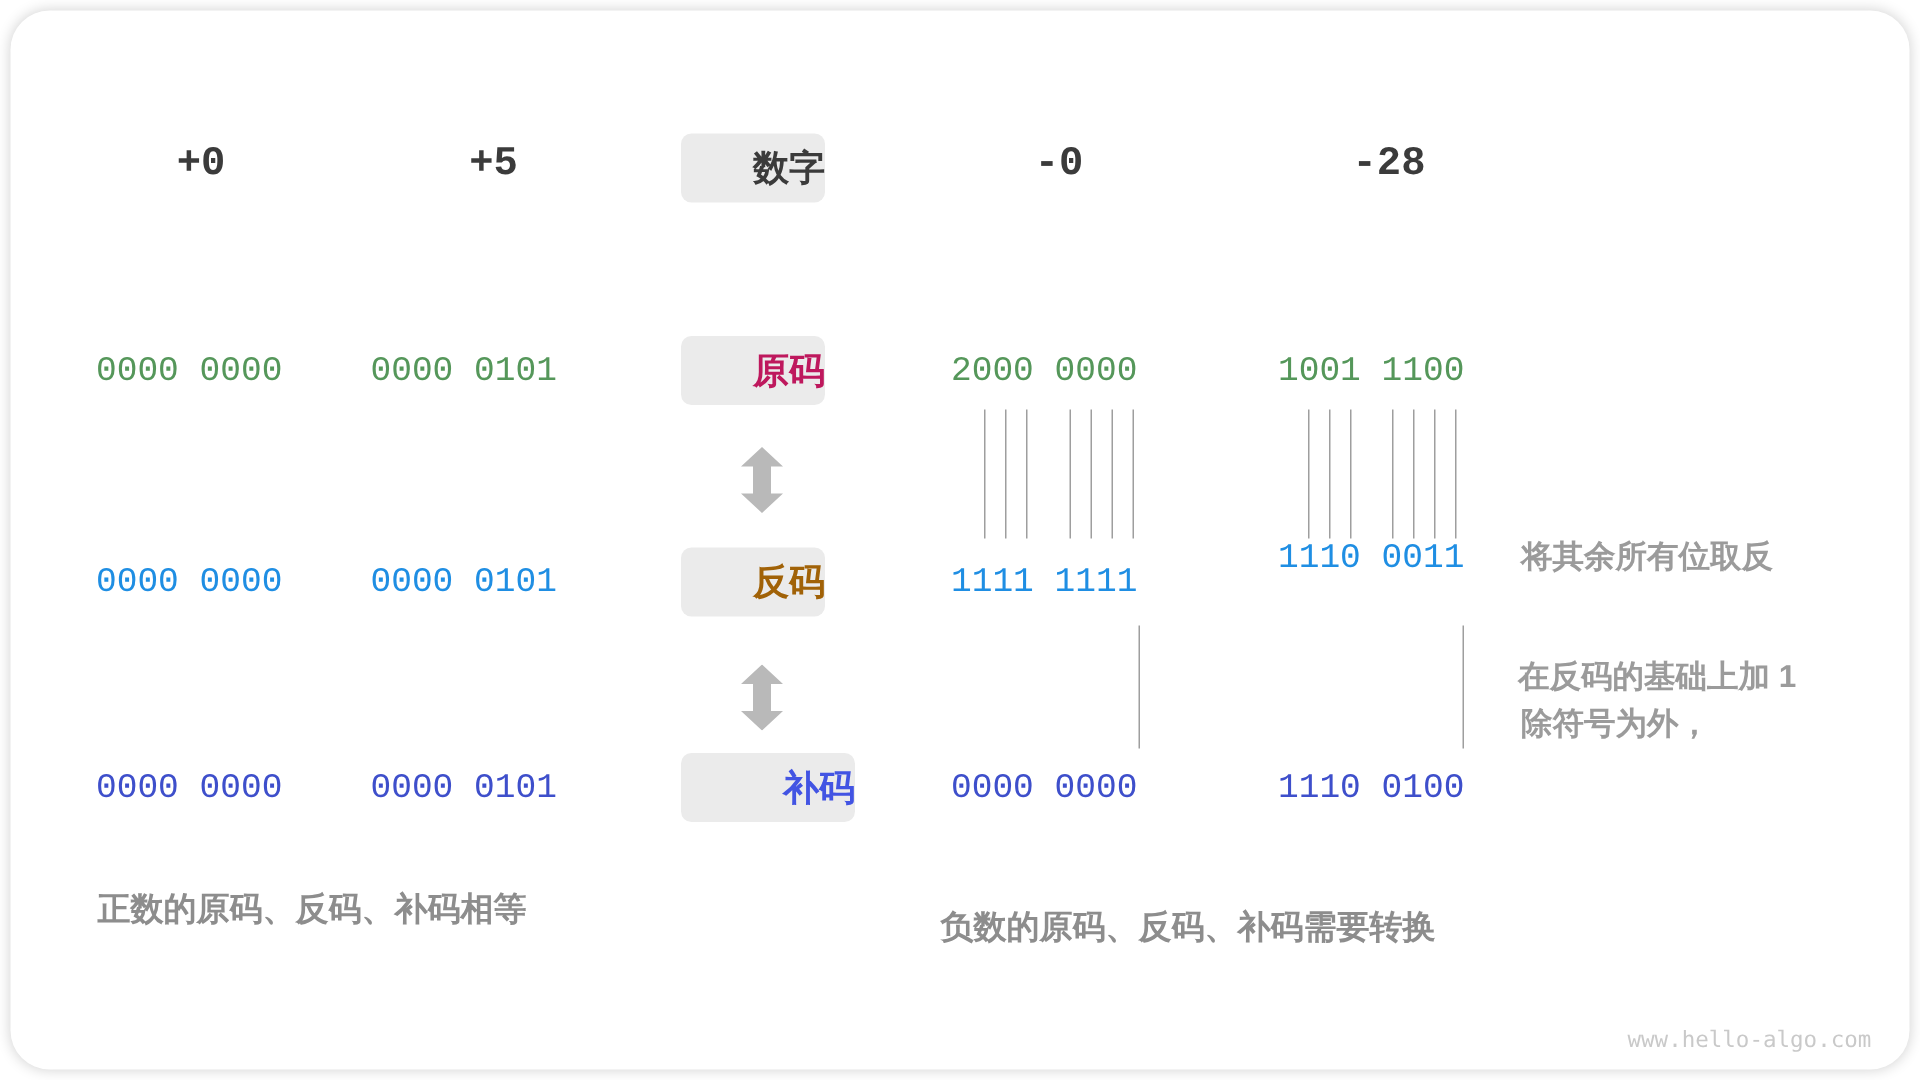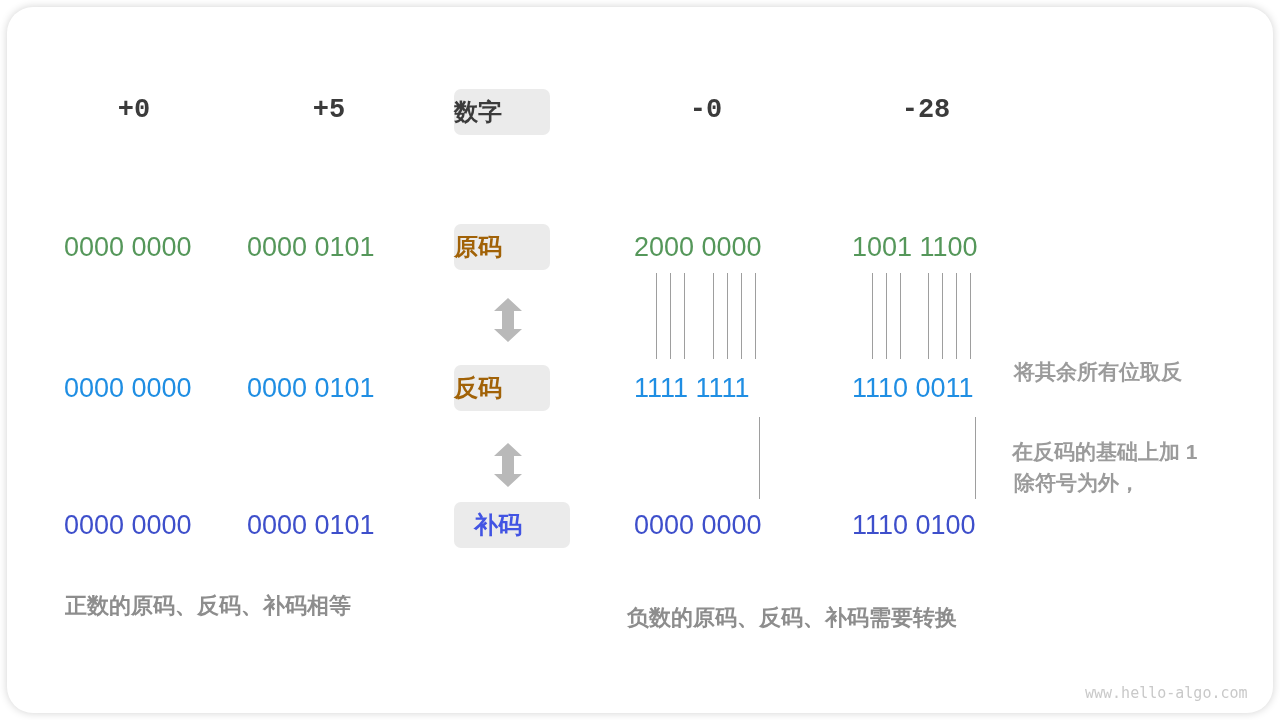--- a/index.html
+++ b/index.html
@@ -4,28 +4,28 @@
 <style>
   html,body{margin:0;padding:0;background:#ffffff;}
   .canvas{position:relative;width:1280px;height:720px;background:#ffffff;overflow:hidden;
           font-family:"Liberation Sans","DejaVu Sans",sans-serif;}
   .card{position:absolute;left:7px;top:7px;right:7px;bottom:7px;background:#ffffff;
         border-radius:26px;box-shadow:0 0 9px rgba(0,0,0,0.18);}
   .hnum{position:absolute;top:88px;transform:translateX(-50%);
         font-family:"Liberation Mono","DejaVu Sans Mono",monospace;
         font-weight:bold;font-size:27px;color:#3b3b3b;white-space:pre;}
   .labelbox{position:absolute;left:447px;width:96px;height:46px;background:#ebebeb;
-        border-radius:7px;display:flex;align-items:center;justify-content:flex-start;
+        border-radius:7px;display:flex;align-items:center;justify-content:flex-end;
         font-weight:bold;font-size:24px;color:#3b3b3b;}
-  .bin{position:absolute;font-family:Liberation Sans, sans-serif;font-size:27px;
+  .bin{position:absolute;font-family:Liberation Mono, monospace;font-size:23px;
         line-height:26px;white-space:pre;}
   .row-sm{color:#55975a;}
   .row-oc{color:#1f8ee3;}
   .row-tc{color:#3e4fcb;}
-  .lbl-sm{color:#a16207;}
+  .lbl-sm{color:#be185d;}
   .lbl-oc{color:#a16207;}
   .lbl-tc{color:#4254e3;padding-left:20px;}
   .vline{position:absolute;width:1px;background:#9e9e9e;}
   .arrow{position:absolute;left:487px;width:28px;height:44px;}
   .note{position:absolute;font-weight:bold;font-size:21px;line-height:37px;color:#9b9b9b;white-space:pre;}
   .caption{position:absolute;font-weight:bold;font-size:22px;color:#8d8d8d;white-space:pre;}
   .watermark{position:absolute;left:1078px;top:677px;
         font-family:"DejaVu Sans Mono",monospace;font-size:15px;color:#c9c9c9;}
 </style>
 </head>
@@ -73,21 +73,21 @@
     <svg class="arrow" style="top:291px" viewBox="0 0 28 44">
       <path d="M14 0 L28 13 L20 13 L20 31 L28 31 L14 44 L0 31 L8 31 L8 13 L0 13 Z" fill="#b9b9b9"></path>
     </svg>
 
     <div class="bin row-oc" style="left:57px;top:368px">0000 0000</div>
     <div class="bin row-oc" style="left:240px;top:368px">0000 0101</div>
     <div class="labelbox lbl-oc" style="top:358px">
       <span>反码</span>
     </div>
     <div class="bin row-oc" style="left:627px;top:368px">1111 1111</div>
-    <div class="bin row-oc" style="left:845px;top:368px">1110 0011</div>
+    <div class="bin row-oc" style="left:845px;top:352px">1110 0011</div>
 
     <div class="vline" style="left:752px;top:410px;height:82px"></div>
     <div class="vline" style="left:968px;top:410px;height:82px"></div>
 
     <svg class="arrow" style="top:436px" viewBox="0 0 28 44">
       <path d="M14 0 L28 13 L20 13 L20 31 L28 31 L14 44 L0 31 L8 31 L8 13 L0 13 Z" fill="#b9b9b9"></path>
     </svg>
 
     <div class="bin row-tc" style="left:57px;top:505px">0000 0000</div>
     <div class="bin row-tc" style="left:240px;top:505px">0000 0101</div>

